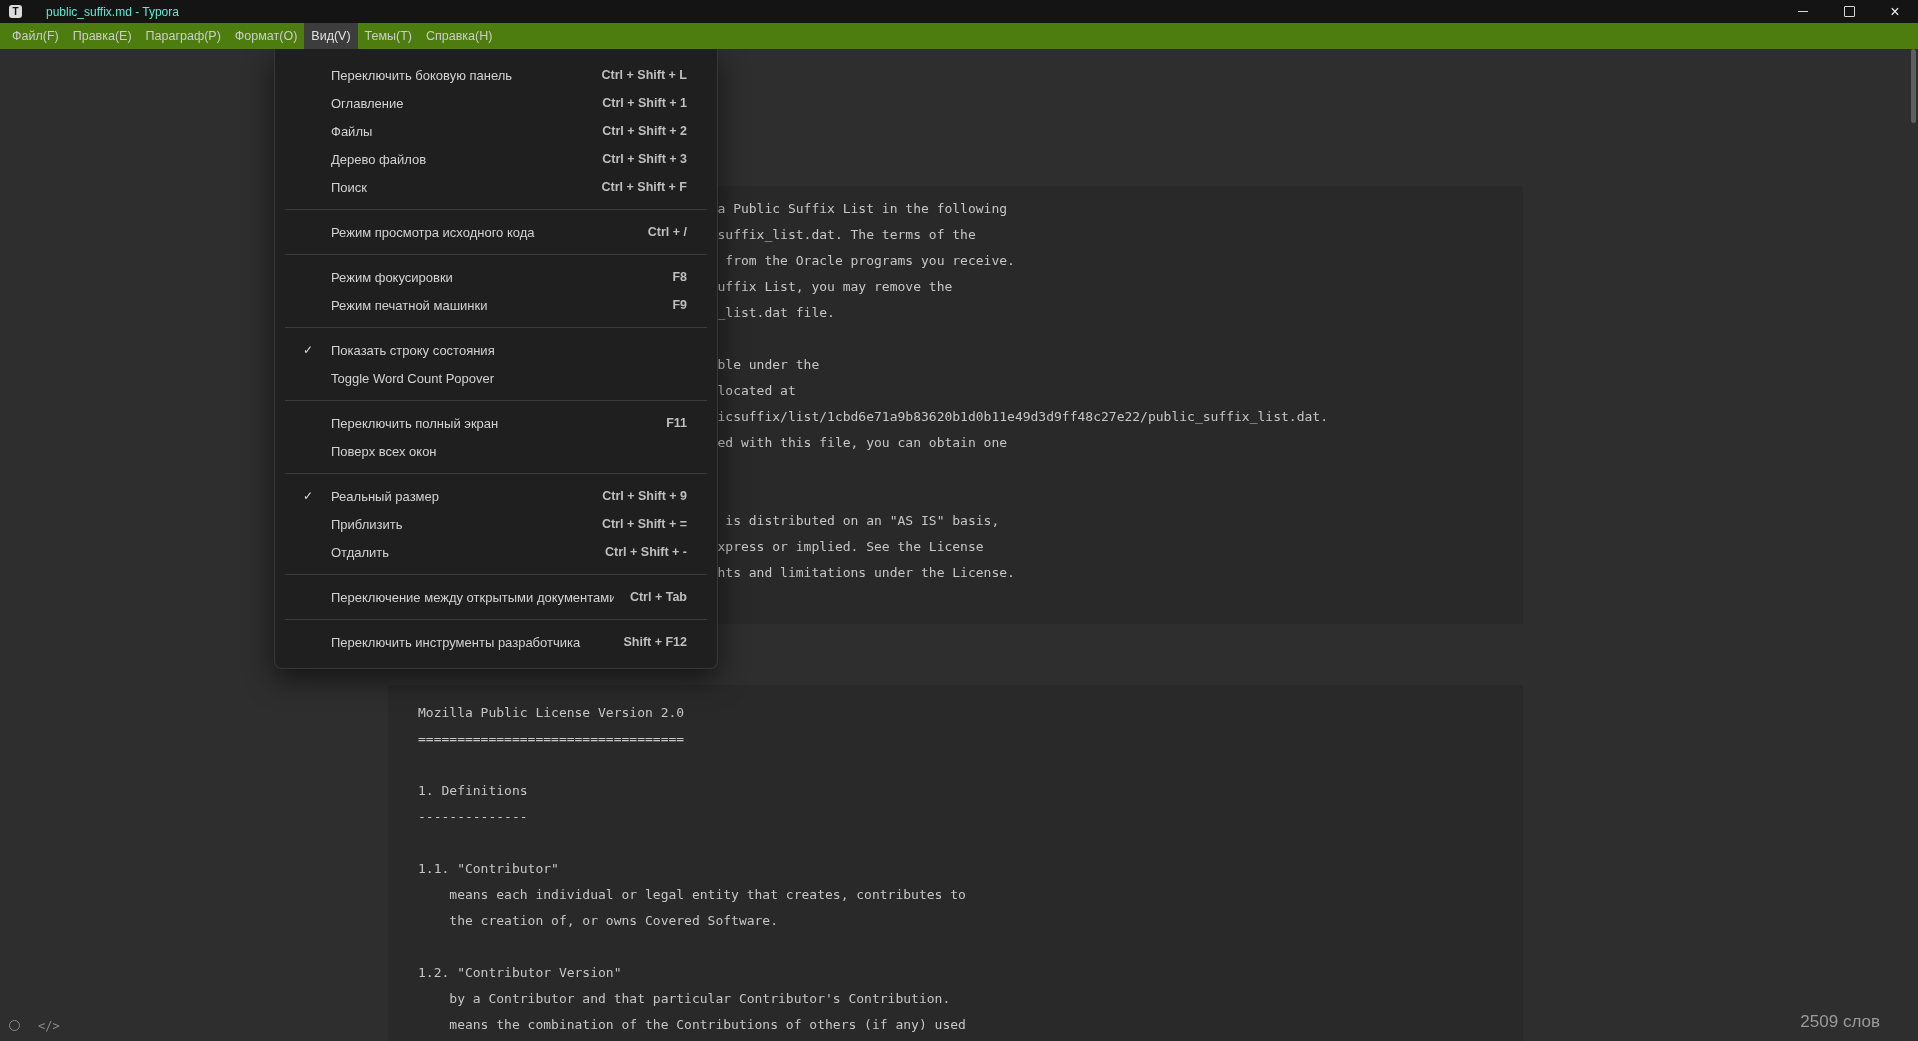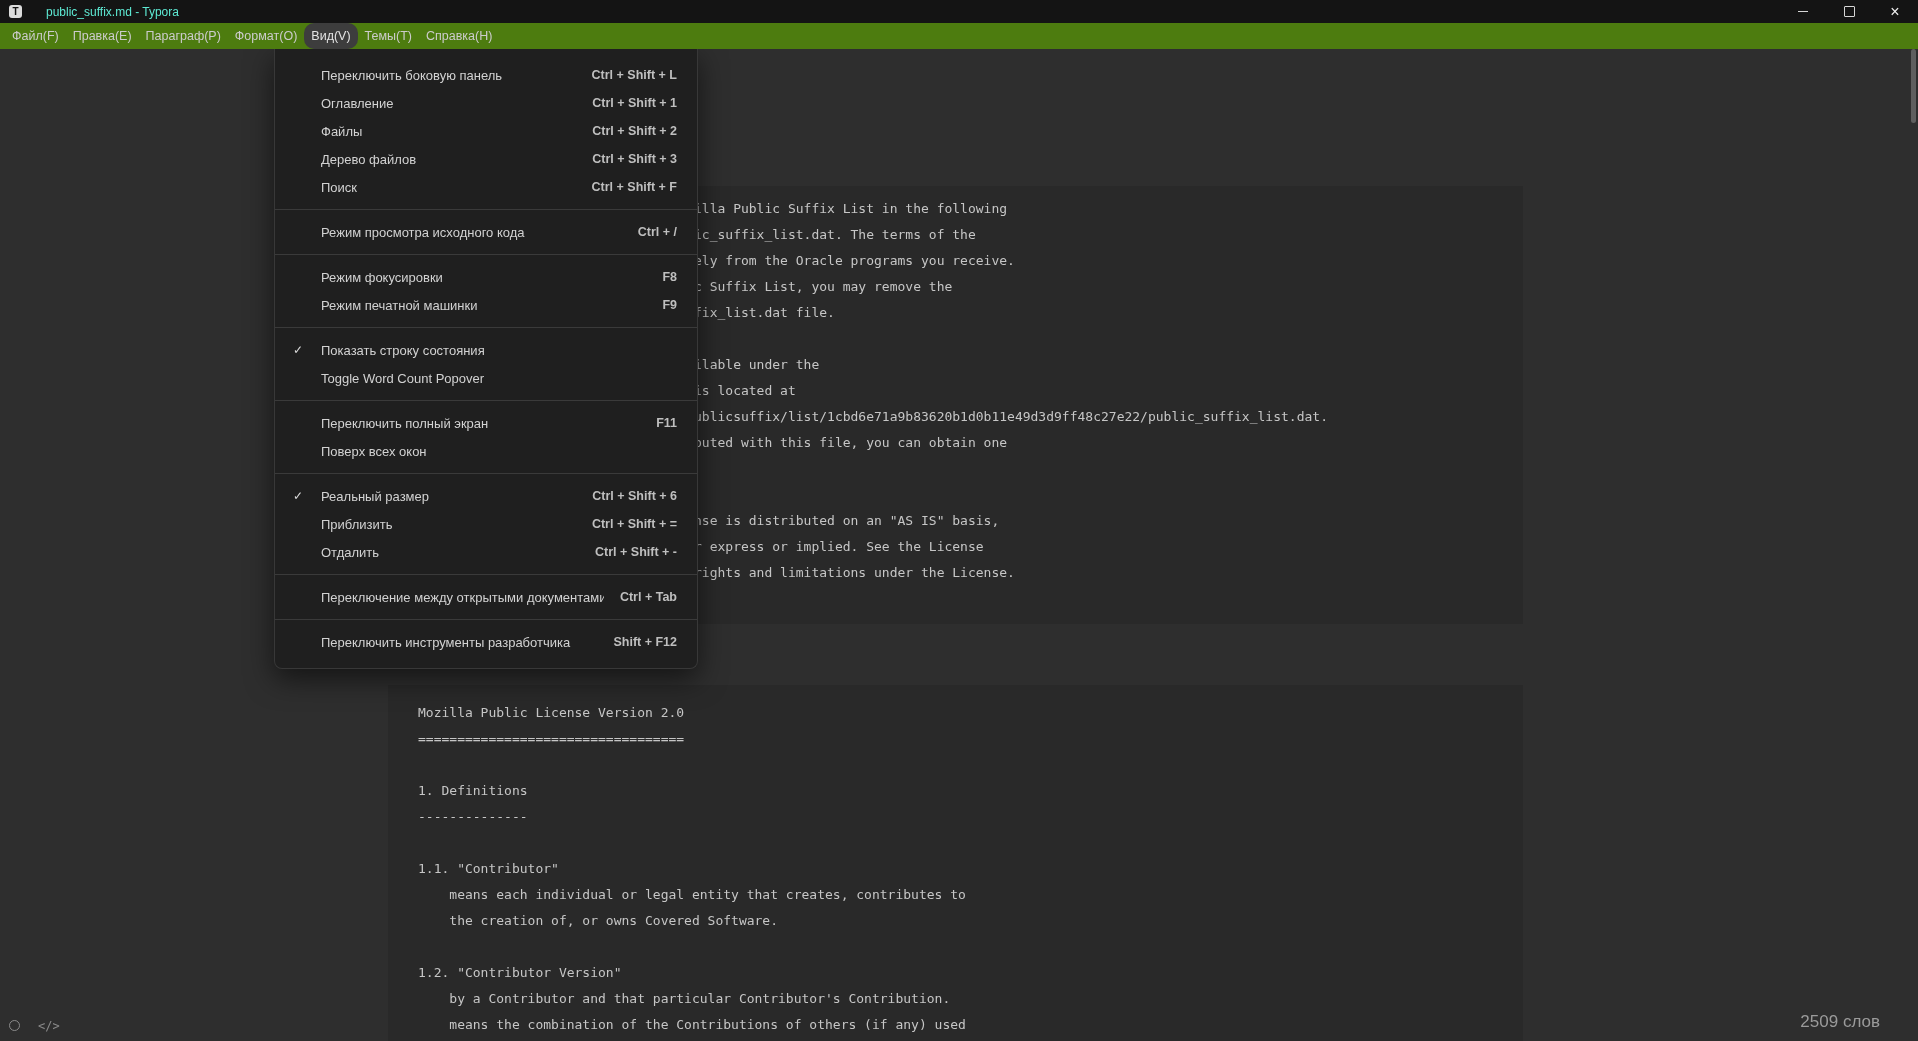--- a/index.html
+++ b/index.html
@@ -30,27 +30,27 @@
 
   
   .menubar{
     position:absolute;top:23px;left:0;right:0;height:26px;
     background:#4d7c0f;display:flex;align-items:stretch;padding-left:5px;z-index:30;
   }
   .mb-item{
     padding:0 7px;display:flex;align-items:center;
     font-size:12.5px;color:#cccccc;white-space:nowrap;
   }
-  .mb-item.active{background:#3d3d3d;color:#e3e3e3;border-radius:10px;}
+  .mb-item.active{background:#3d3d3d;color:#e3e3e3;}
 
   
   .dropdown{
     position:absolute;left:274px;top:49px;width:422px;
     background:#1f1f1f;border:1px solid #383838;border-top:none;
-    border-radius:0 0 8px 8px;padding:12px 0;
+    border-radius:0 0 8px 8px;padding:12px 10px;
     box-shadow:0 10px 28px rgba(0,0,0,0.55);z-index:20;
   }
   .mi{height:28px;display:flex;align-items:center;padding-right:20px;
       font-size:13px;color:#d2d2d2;white-space:nowrap;}
   .chk{flex:0 0 46px;width:46px;text-align:center;font-size:12px;color:#d8d8d8;}
   .lab{flex:1;overflow:hidden;}
   .sc{color:#bfbfbf;font-size:12.5px;margin-left:16px;font-weight:bold;}
   .msep{height:1px;background:#3a3a3a;margin:8px 0;}
 
   
@@ -176,21 +176,21 @@
       </div>
       <div class="mi">
         <span class="chk"></span>
         <span class="lab">Поверх всех окон</span>
         <span class="sc"></span>
       </div>
       <div class="msep"></div>
       <div class="mi">
         <span class="chk">✓</span>
         <span class="lab">Реальный размер</span>
-        <span class="sc">Ctrl + Shift + 6</span>
+        <span class="sc">Ctrl + Shift + 9</span>
       </div>
       <div class="mi">
         <span class="chk"></span>
         <span class="lab">Приблизить</span>
         <span class="sc">Ctrl + Shift + =</span>
       </div>
       <div class="mi">
         <span class="chk"></span>
         <span class="lab">Отдалить</span>
         <span class="sc">Ctrl + Shift + -</span>

